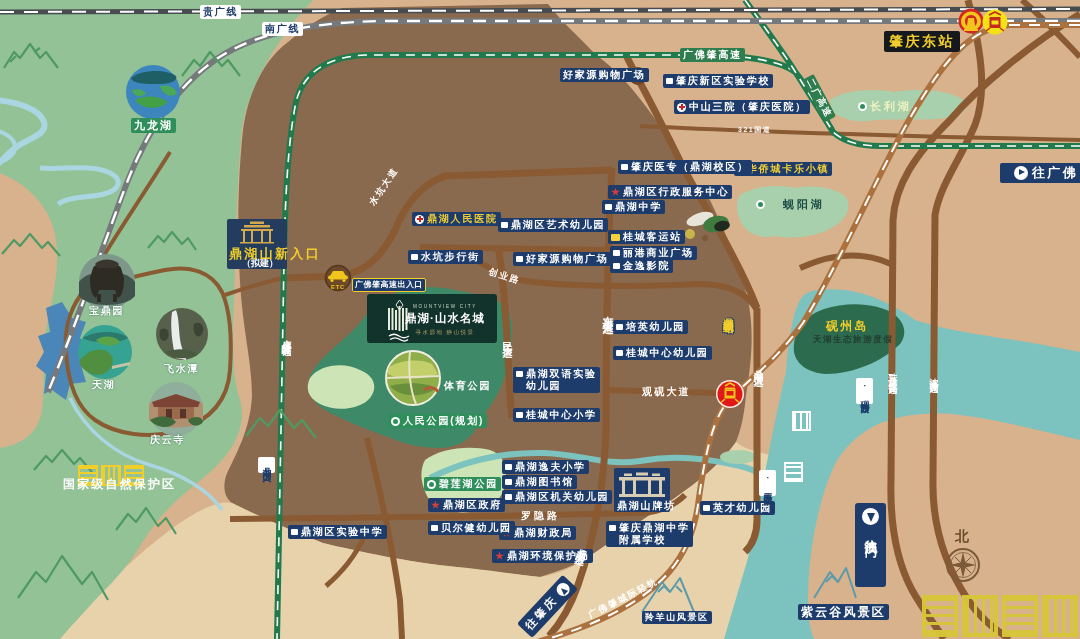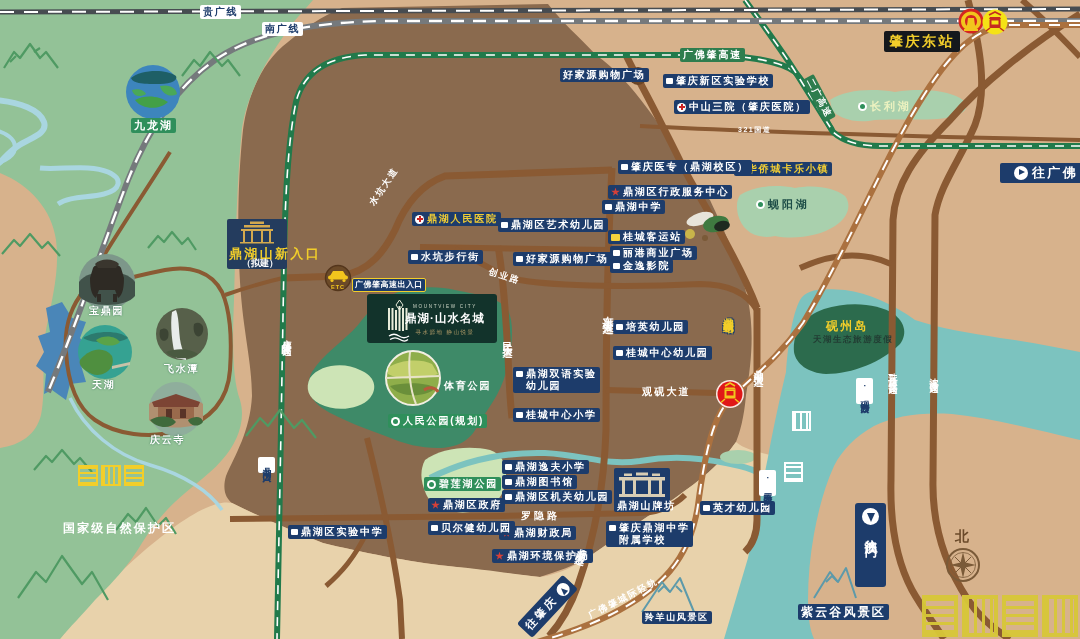--- a/index.html
+++ b/index.html
@@ -322,21 +322,21 @@
       </span>往广佛</div>
 
 <div class="L yl" style="left:734px;top:162px"><span style="color:#f2ce2a">♪</span>华侨城卡乐小镇</div>
 
 <div class="L" style="left:618px;top:160px"><span class="ic"></span>肇庆医专（鼎湖校区）</div>
 
 <div class="L" style="left:608px;top:185px"><span class="stic"></span>鼎湖区行政服务中心</div>
 
 <div class="L" style="left:602px;top:200px"><span class="ic"></span>鼎湖中学</div>
 
-<div class="t" style="left:756px;top:197px;display:flex;align-items:center;gap:3px">
+<div class="t" style="left:756px;top:197px;display:flex;align-items:center;gap:18px">
       <span class="wc"></span>
       <span style="color:#1c4c46;font-weight:bold;font-size:11px">蚬阳湖</span>
     </div>
 
 <div class="L" style="left:498px;top:218px"><span class="ic"></span>鼎湖区艺术幼儿园</div>
 
 <div class="L" style="left:608px;top:230px"><span class="bus"></span>桂城客运站</div>
 
 <div class="L" style="left:610px;top:246px"><span class="ic"></span>丽港商业广场</div>
 
@@ -400,21 +400,21 @@
 <div class="t" style="left:164px;top:362px;color:#fff;font-weight:bold;font-size:10px;text-shadow:0 0 2px #2c6b4d">飞水潭</div>
 
 <div class="t" style="left:150px;top:433px;color:#fff;font-weight:bold;font-size:10px;text-shadow:0 0 2px #2c6b4d">庆云寺</div>
 
 <div class="t" style="left:78px;top:465px;display:flex;gap:3px">
 <span style="width:20px;height:21px;border:2.5px solid #f2ce2a;box-sizing:border-box;background:repeating-linear-gradient(0deg,#f2ce2a 0 2px,rgba(0,0,0,0) 2px 5px)"></span>
 <span style="width:20px;height:21px;border:2.5px solid #f2ce2a;box-sizing:border-box;background:repeating-linear-gradient(90deg,#f2ce2a 0 2px,rgba(0,0,0,0) 2px 5px)"></span>
 <span style="width:20px;height:21px;border:2.5px solid #f2ce2a;box-sizing:border-box;background:repeating-linear-gradient(0deg,#f2ce2a 0 2px,rgba(0,0,0,0) 2px 5px)"></span>
     </div>
 
-<div class="t" style="left:63px;top:520px;color:#fff;font-weight:bold;font-size:12px">国家级自然保护区</div>
+<div class="t" style="left:63px;top:476px;color:#fff;font-weight:bold;font-size:12px">国家级自然保护区</div>
 
 <div class="t" style="left:444px;top:379px;color:#fff;font-weight:bold;font-size:10px">体育公园</div>
 
 <div class="t" style="left:826px;top:318px;color:#f2ce2a;font-weight:bold;font-size:12px">砚州岛</div>
 
 <div class="t" style="left:813px;top:334px;color:#223c33;font-size:8.5px;font-weight:bold">天湖生态旅游度假</div>
 
 <div class="t" style="left:792px;top:411px;width:19px;height:20px;border:2.5px solid #fff;box-sizing:border-box;background:repeating-linear-gradient(90deg,#fff 0 2px,rgba(0,0,0,0) 2px 6px)"></div>
 
 <div class="t" style="left:784px;top:462px;width:19px;height:20px;border:2.5px solid #fff;box-sizing:border-box;background:repeating-linear-gradient(0deg,#fff 0 2px,rgba(0,0,0,0) 2px 6px)"></div>

